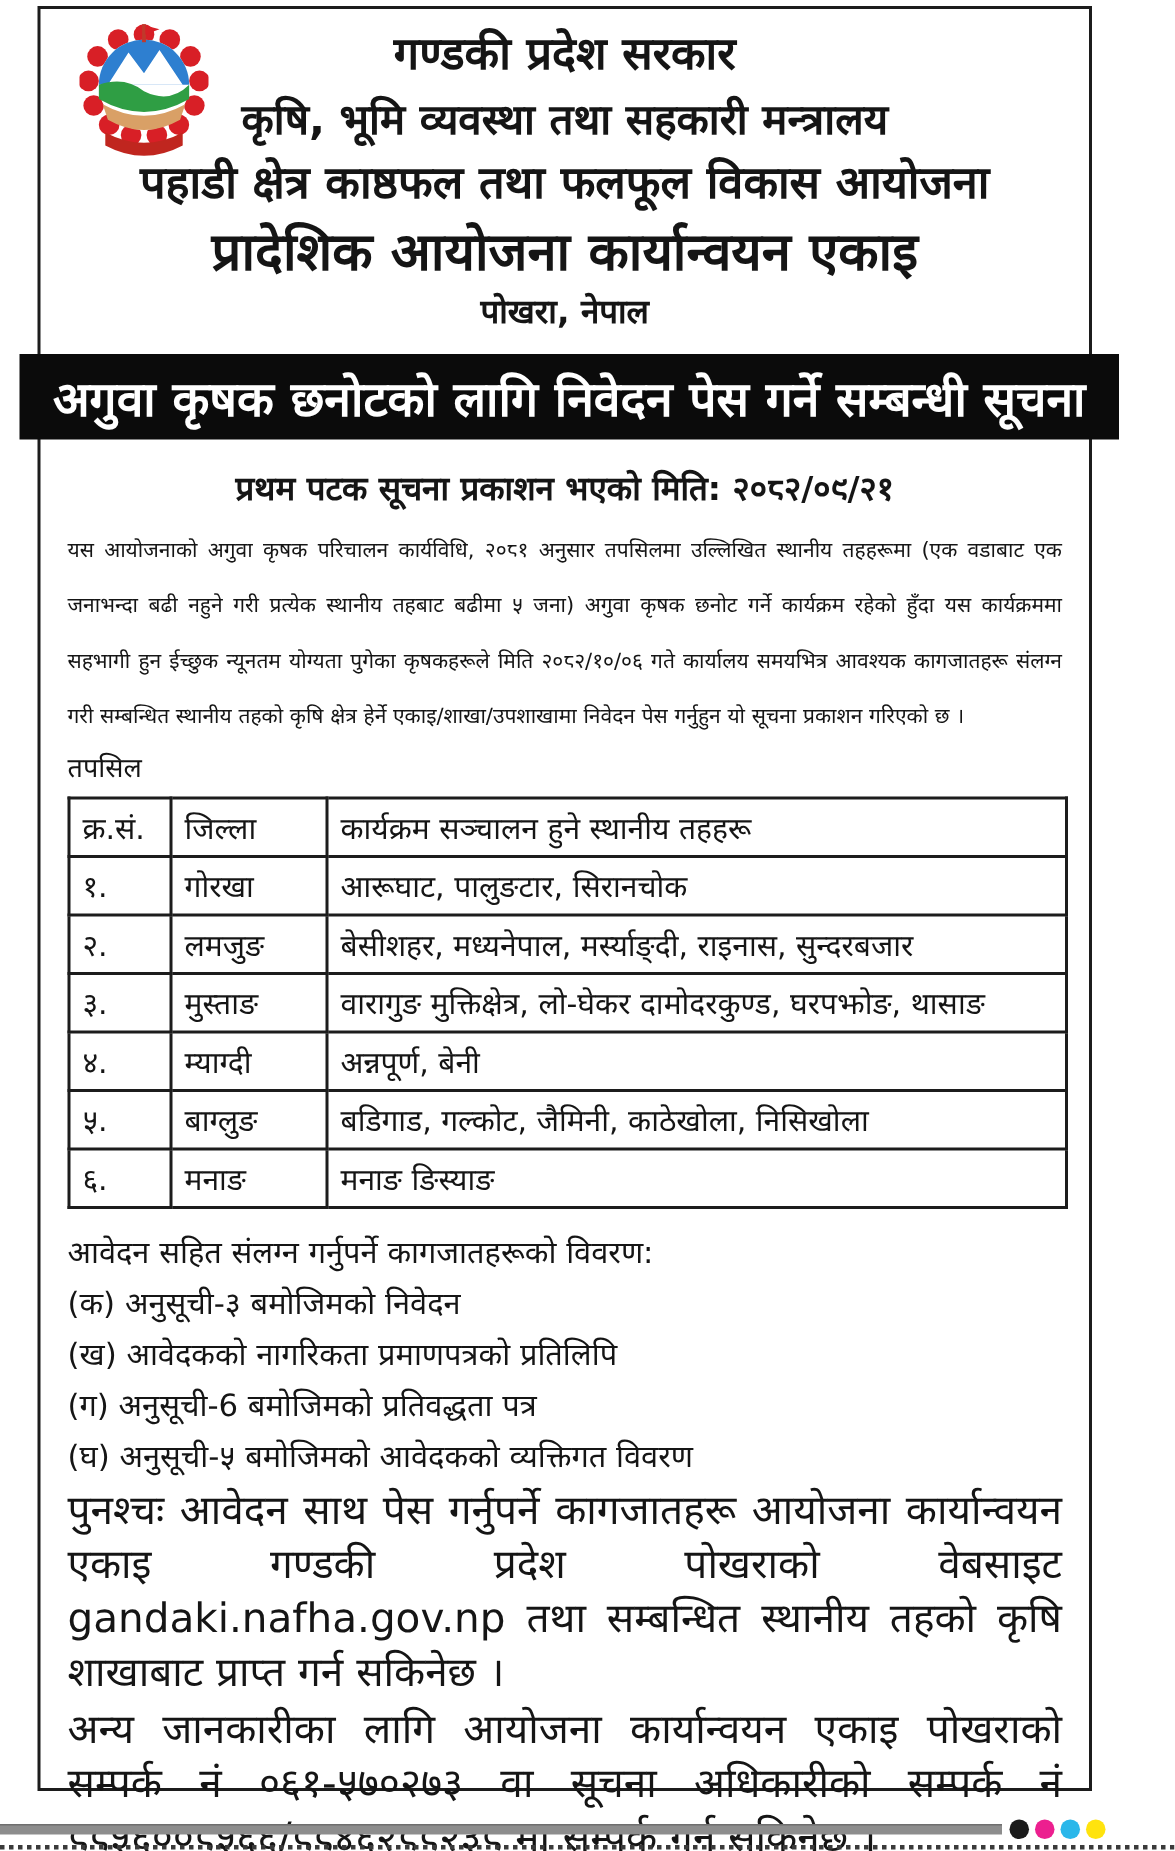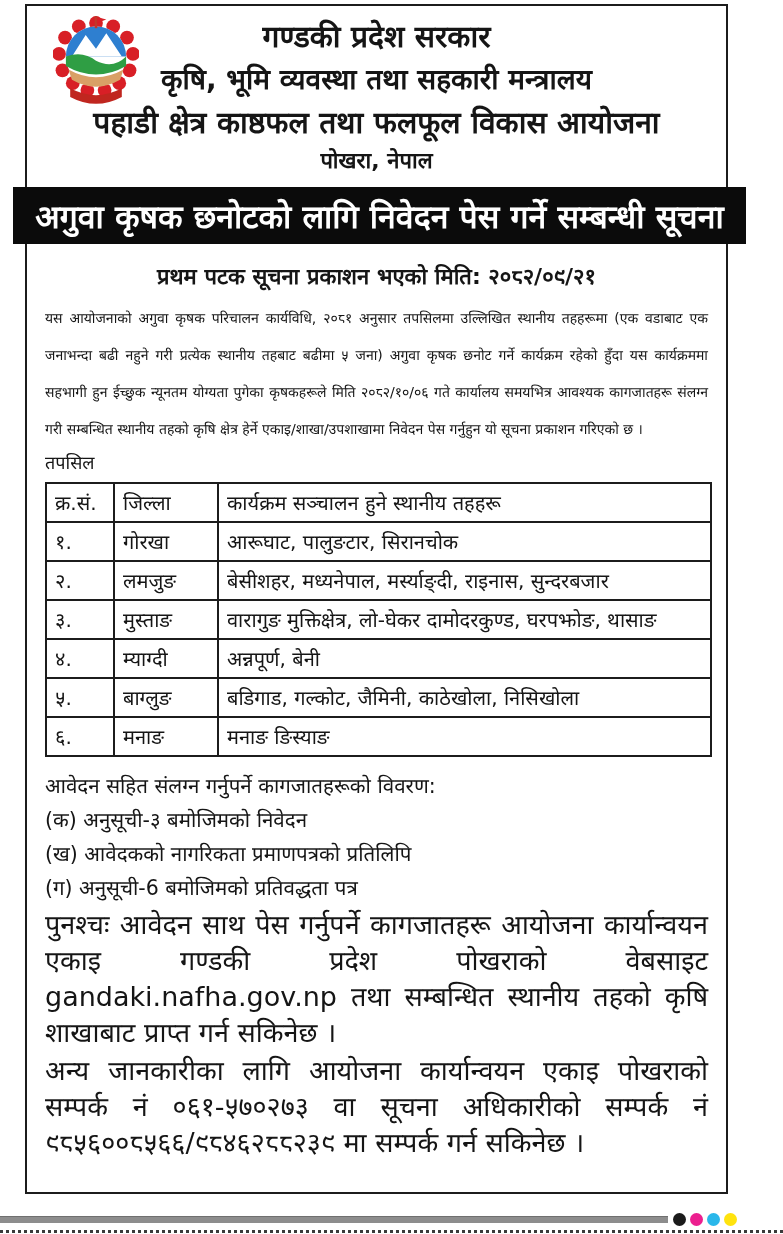--- a/index.html
+++ b/index.html
@@ -101,20 +101,21 @@
       <polygon points="22,47 38,22 50,38 62,20 80,47" fill="#ffffff"></polygon>
       <path d="M15 47 Q35 40 50 52 Q70 62 85 47 L85 58 Q50 78 15 58 Z" fill="#2f9e44"></path>
       <path d="M18 62 Q50 80 82 62 L78 74 Q50 90 22 74 Z" fill="#d9a066"></path>
       <rect x="48.5" y="0" width="3" height="14" fill="#c0392b"></rect>
       <polygon points="51,1 62,4 51,8" fill="#d81f26"></polygon>
       <path d="M20 84 Q50 100 80 84 L80 94 Q50 110 20 94 Z" fill="#c0261f"></path>
     </svg>
     <div class="h-line h1">गण्डकी प्रदेश सरकार</div>
     <div class="h-line h2">कृषि, भूमि व्यवस्था तथा सहकारी मन्त्रालय</div>
     <div class="h-line h3">पहाडी क्षेत्र काष्ठफल तथा फलफूल विकास आयोजना</div>
+    <div class="h-line h4">प्रादेशिक आयोजना कार्यान्वयन एकाइ</div>
     <div class="h-line h5">पोखरा, नेपाल</div>
   </div>
 
   <div class="banner" style="background: rgb(11, 11, 11); color: rgb(255, 255, 255);">अगुवा कृषक छनोटको लागि निवेदन पेस गर्ने सम्बन्धी सूचना</div>
 
   <div class="content">
     <div class="pub-date">प्रथम पटक सूचना प्रकाशन भएको मिति: २०८२/०९/२१</div>
     <p class="body-text">यस आयोजनाको अगुवा कृषक परिचालन कार्यविधि, २०८१ अनुसार  तपसिलमा उल्लिखित स्थानीय तहहरूमा (एक वडाबाट एक जनाभन्दा बढी नहुने गरी प्रत्येक स्थानीय तहबाट बढीमा ५ जना) अगुवा कृषक छनोट गर्ने कार्यक्रम रहेको हुँदा यस कार्यक्रममा सहभागी हुन ईच्छुक न्यूनतम योग्यता पुगेका कृषकहरूले मिति २०८२/१०/०६ गते कार्यालय समयभित्र  आवश्यक कागजातहरू संलग्न गरी सम्बन्धित स्थानीय तहको कृषि क्षेत्र हेर्ने एकाइ/शाखा/उपशाखामा निवेदन पेस गर्नुहुन यो सूचना प्रकाशन गरिएको छ ।</p>
     <div class="tapasil">तपसिल</div>
 
@@ -158,20 +159,21 @@
           <td>मनाङ ङिस्याङ</td>
         </tr>
       </tbody>
     </table>
 
     <div class="docs">
       <span class="doc-item">आवेदन सहित संलग्न गर्नुपर्ने कागजातहरूको विवरण:</span>
       <span class="doc-item">(क) अनुसूची-३ बमोजिमको निवेदन</span>
       <span class="doc-item">(ख) आवेदकको नागरिकता प्रमाणपत्रको प्रतिलिपि</span>
       <span class="doc-item">(ग) अनुसूची-6 बमोजिमको प्रतिवद्धता पत्र</span>
+      <span class="doc-item">(घ) अनुसूची-५ बमोजिमको आवेदकको व्यक्तिगत विवरण</span>
     </div>
 
     <p class="postscript">पुनश्चः आवेदन साथ पेस गर्नुपर्ने कागजातहरू आयोजना कार्यान्वयन एकाइ गण्डकी प्रदेश पोखराको वेबसाइट gandaki.nafha.gov.np तथा सम्बन्धित स्थानीय तहको कृषि शाखाबाट प्राप्त गर्न सकिनेछ ।</p>
     <p class="contact">अन्य जानकारीका लागि आयोजना कार्यान्वयन एकाइ पोखराको सम्पर्क नं ०६१-५७०२७३ वा सूचना अधिकारीको सम्पर्क नं ९८५६००८५६६/९८४६२८८२३९ मा सम्पर्क गर्न सकिनेछ ।</p>
 
   </div>
 
 </div>
 
 <div class="footer">

